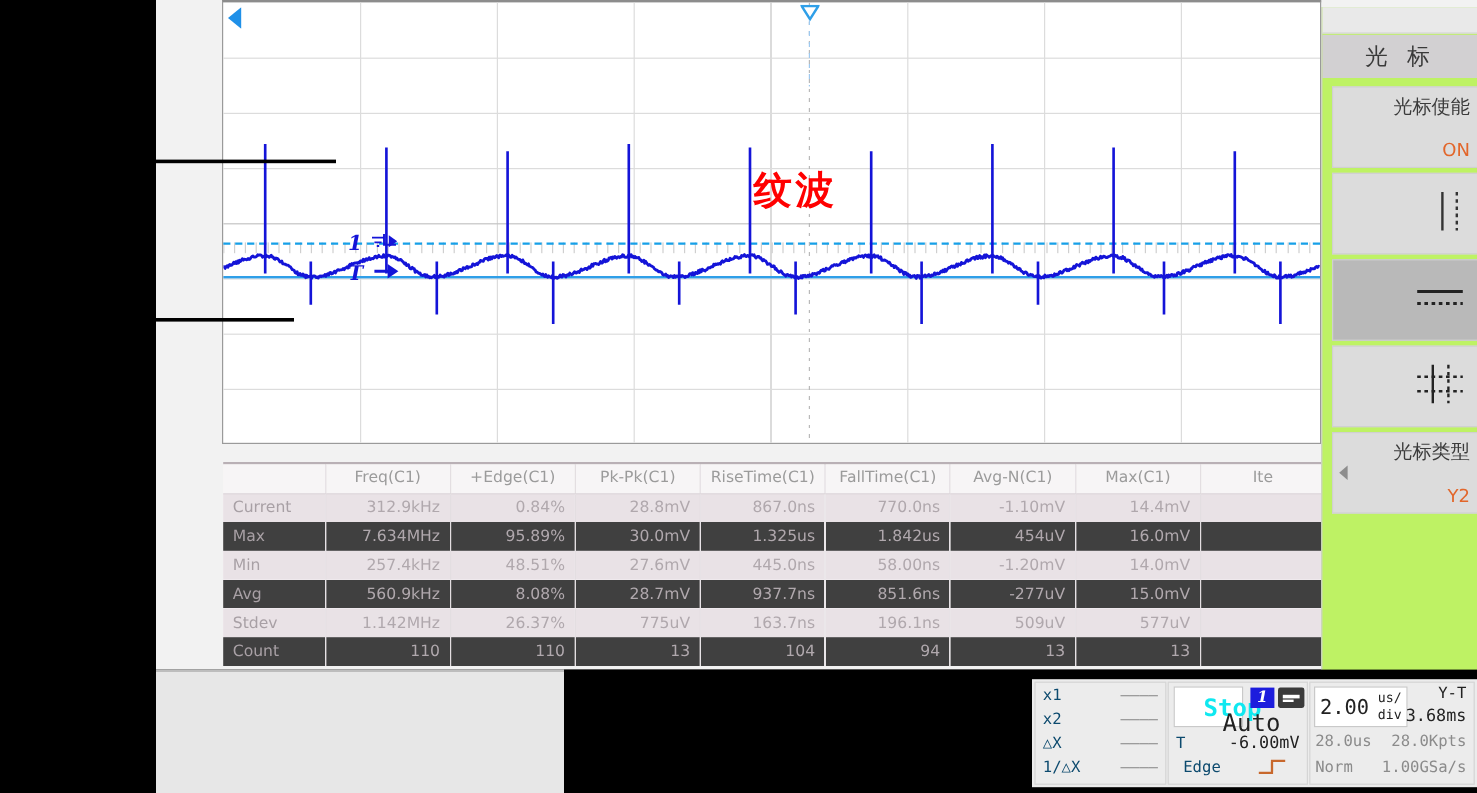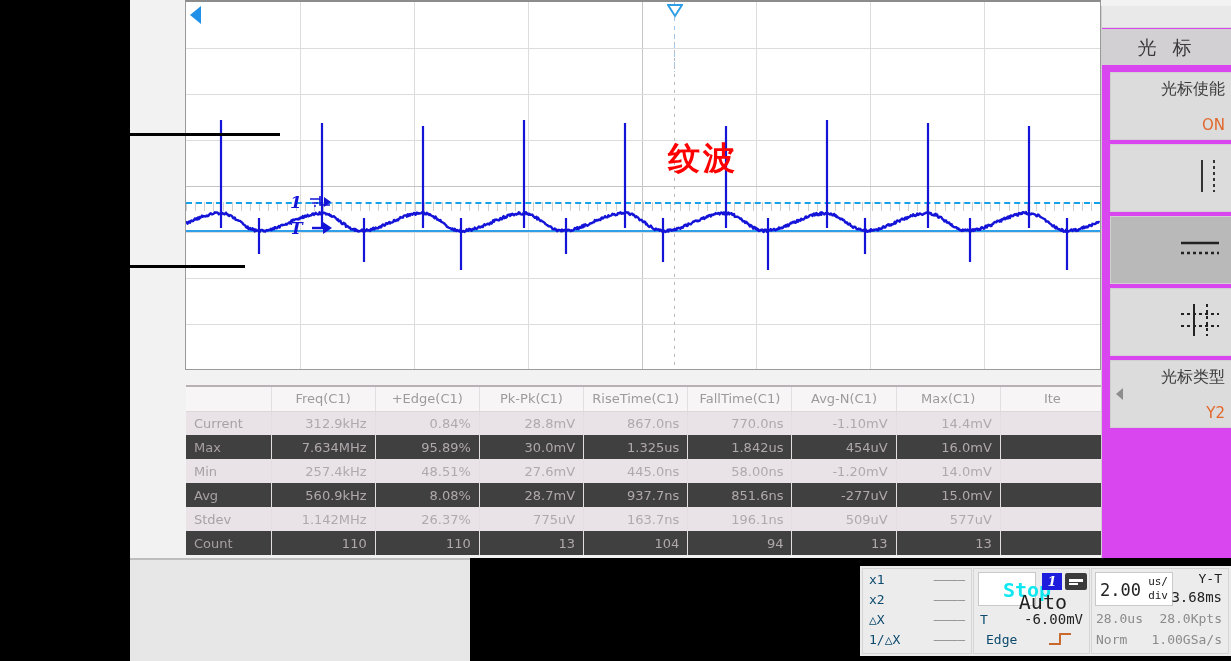--- a/index.html
+++ b/index.html
@@ -54,21 +54,21 @@
 
   
   .marker-ch1{ position:absolute; left:160px; top:192px; color:#1414d8;
                font-size:17px; font-style:italic; font-weight:bold; font-family:"DejaVu Serif",serif;}
   .marker-trig{ position:absolute; left:160px; top:218px; color:#1414d8;
                font-size:17px; font-style:italic; font-weight:bold; font-family:"DejaVu Serif",serif;}
   .mk-arrow{ display:inline-block; vertical-align:middle; }
 
   
   .ann-ripple{ position:absolute; left:498px; top:142px; color:#f00;
-     font-size:32px; font-weight:bold; letter-spacing:3px; line-height:1;margin-left:40px; }
+     font-size:32px; font-weight:bold; letter-spacing:3px; line-height:1; }
 
   
   .br{ position:absolute; background:#000; height:3px; }
 
   
   .meas{ position:absolute; left:186px; top:385px; width:919px; height:148px;
          font-size:13px; color:#9b9b9b; background:#f7f5f6;
          border-top:2px solid #b9b0b5; }
   .meas table{ border-collapse:collapse; width:100%; table-layout:fixed; }
   .meas th,.meas td{ height:24px; padding:0 8px; font-weight:normal;
@@ -76,21 +76,21 @@
   .meas th{ text-align:center; color:#9b9b9b; background:#f7f5f6; font-size:13px;
             border-bottom:1px solid #ddd6da; }
   .meas td{ text-align:right; color:#b0a8ad; }
   .meas td.lab{ text-align:left; color:#a8a0a5; }
   .meas tr.alt td{ background:#e9e2e6; }
   .meas tr.norm td{ background:#404040; }
   .meas colgroup col.c0{ width:85px; }
 
   
   .sidemenu{ position:absolute; left:1101px; top:6px; width:130px; height:556px;
-             background:#d946ef; border-left:1px solid #cfcfcf; }
+             background:#bef264; border-left:1px solid #cfcfcf; }
   .sm-top{ position:absolute; left:0; top:0; width:130px; height:22px; background:#e9e9e9;
            border-bottom:1px solid #d6d6d6;}
   .sm-title{ position:absolute; left:0; top:23px; width:130px; height:36px;
      background:#d2d0d2; color:#3a3a3a; font-size:19px; text-align:center; line-height:36px;
      letter-spacing:5px; }
   .sm-item{ position:absolute; left:8px; width:124px; background:#dcdcdc;
      border:1px solid #d0d0d0; color:#3b3b3b; }
   .sm-item.sel{ background:#b9b9b9; }
   .sm-item .lbl{ position:absolute; right:8px; top:6px; font-size:16px; }
   .sm-item .val{ position:absolute; right:8px; bottom:5px; font-size:15px; color:#e2662a; }

